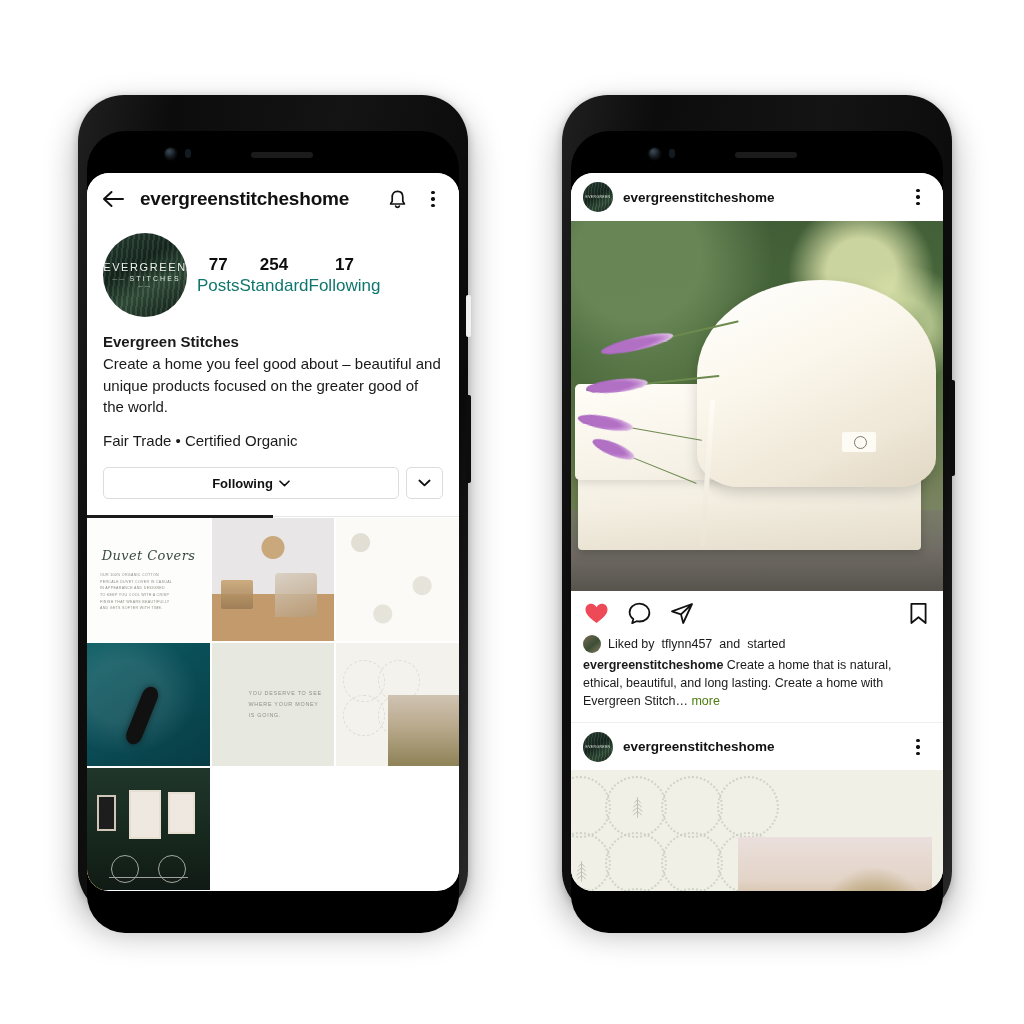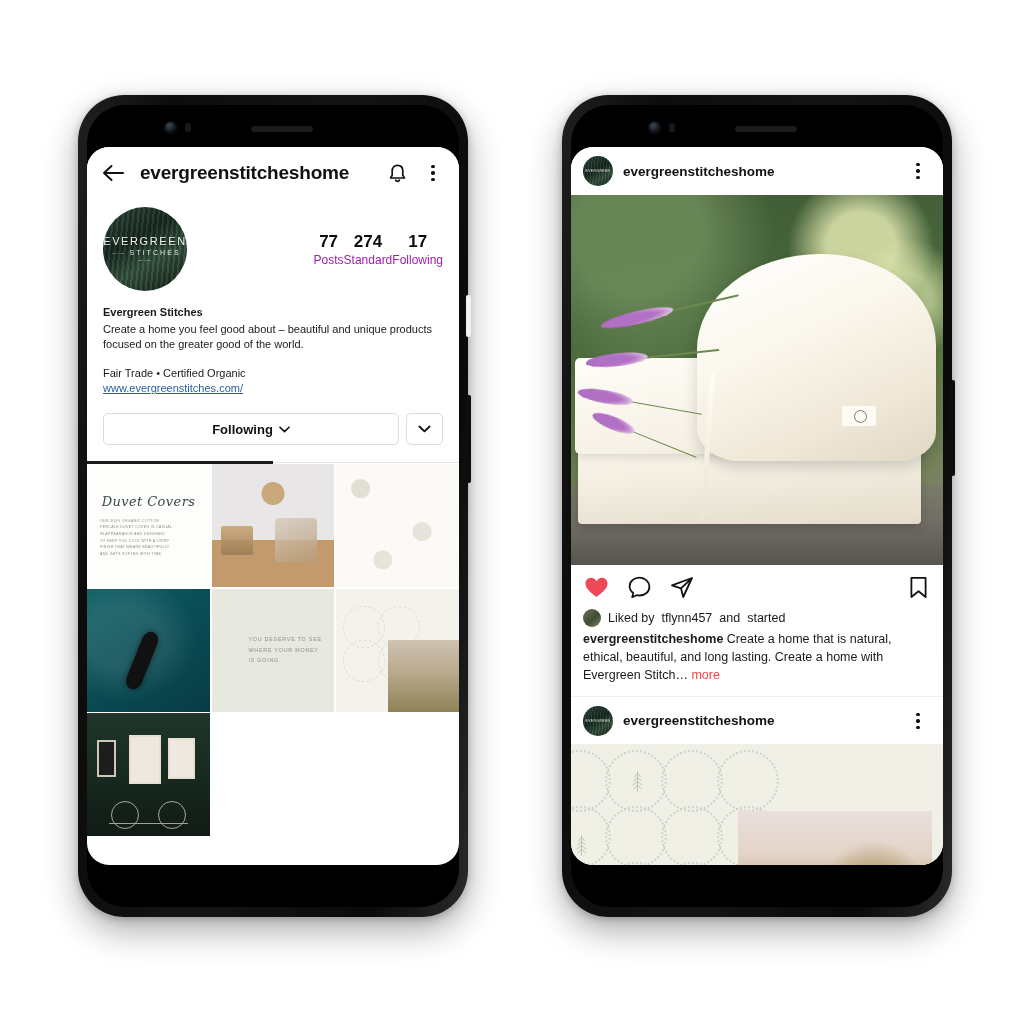--- a/index.html
+++ b/index.html
@@ -21,20 +21,21 @@
   }
   .phone.left  { left: 78px;  top: 95px; width: 390px; height: 822px; }
   .phone.right { left: 562px; top: 95px; width: 390px; height: 822px; }
 
   .phone-inner {
     position: relative;
     width: 100%; height: 100%;
     background: #000;
     border-radius: 38px;
     overflow: hidden;
+    margin-top: 26px;
   }
   .notch-cam {
     position: absolute; top: 17px; left: 50%;
     width: 11px; height: 11px; margin-left: -108px;
     border-radius: 50%;
     background: radial-gradient(circle at 38% 32%, #3c4a55 0%, #10161b 62%, #05080a 100%);
     box-shadow: 0 0 0 1.5px #0a0a0a;
   }
   .notch-sensor {
     position: absolute; top: 18px; left: 50%;
@@ -83,26 +84,26 @@
   .avatar-lg .brand {
     position: absolute; left: 0; right: 0; top: 50%;
     transform: translateY(-50%);
     text-align: center; color: #eef3ef;
   }
   .avatar-lg .brand .b1 { font-size: 11px; letter-spacing: 1.6px; display: block; text-shadow: 0 1px 2px rgba(0,0,0,.5); }
   .avatar-lg .brand .b2 { font-size: 7px; letter-spacing: 2.1px; display: block; margin-top: 2px; opacity: .94; }
   .avatar-lg .brand .b2:before,
   .avatar-lg .brand .b2:after { content: "\2014\2014"; opacity: .7; margin: 0 3px; font-size: 5px; vertical-align: middle; }
 
-  .stats { display: flex; flex: 1; justify-content: flex-end; padding-left: 10px; }
+  .stats { display: flex; flex: 1; justify-content: flex-start; padding-left: 10px; }
   .stat { text-align: center; }
   .stat .num { font-size: 17px; font-weight: bold; color: #0d0d0d; line-height: 1.25; }
-  .stat .lbl { font-size: 12px; color: #a21caf; }
-
-  .bio { padding: 14px 16px 0 16px; font-size: 11px; color: #1a1a1a; line-height: 1.42; }
+  .stat .lbl { font-size: 17px; color: #0f766e; }
+
+  .bio { padding: 14px 16px 0 16px; font-size: 15px; color: #1a1a1a; line-height: 1.42; }
   .bio .name { font-weight: bold; display: block; margin-bottom: 1px; }
   .bio .spacer { height: 13px; }
   .bio .link { color: #2a5fa5; display: block; }
   .bio .followed { display: block; }
   .bio .followed b { font-weight: bold; }
 
   .actions { display: flex; gap: 7px; padding: 16px 16px 0 16px; }
   .btn {
     height: 32px; border: 1px solid #dcdcdc; border-radius: 5px;
     display: flex; align-items: center; justify-content: center;
@@ -271,21 +272,21 @@
   .pa-row { display: flex; align-items: center; height: 44px; padding: 0 12px; gap: 17px; background: #fff; }
   .pa-row .spacer { flex: 1; }
   .liked-row { display: flex; align-items: center; gap: 7px; padding: 0 12px 3px 12px; font-size: 12.5px; color: #1a1a1a; }
   .liked-av {
     width: 18px; height: 18px; border-radius: 50%; flex: none;
     background: linear-gradient(140deg,#7b6a55,#3c4f35 55%,#8a7b62);
   }
   .liked-row b { font-weight: normal; }
   .caption { padding: 0 12px 12px 12px; font-size: 12.5px; line-height: 1.45; color: #1a1a1a; }
   .caption .u { font-weight: bold; }
-  .caption .more { color: #ef4444; }
+  .caption .more { color: #4d7c0f; }
 
   .post2-body { position: relative; width: 100%; height: 175px; background: #f1f0e7; overflow: hidden; }
   .wreath { position: absolute; width: 62px; height: 62px; border: 2px dotted #ccd0c4; border-radius: 50%; opacity: .9; }
   .post2-photo {
     position: absolute; right: 3%; bottom: 0; width: 52%; height: 62%;
     background:
       radial-gradient(circle at 70% 78%, rgba(181,160,112,.85) 0 16%, rgba(181,160,112,0) 34%),
       linear-gradient(180deg,#eadfdc 0%,#e3d4c8 40%,#c6b08a 72%,#a99471 100%);
   }
 </style>
@@ -332,36 +333,35 @@
               <span class="b1">EVERGREEN</span>
               <span class="b2">STITCHES</span>
             </div>
           </div>
           <div class="stats">
             <div class="stat">
               <div class="num">77</div>
               <div class="lbl">Posts</div>
             </div>
             <div class="stat">
-              <div class="num">274</div>
+              <div class="num">254</div>
               <div class="lbl">Standard</div>
             </div>
             <div class="stat">
               <div class="num">17</div>
               <div class="lbl">Following</div>
             </div>
           </div>
         </div>
 
         <div class="bio">
           <span class="name">Evergreen Stitches</span>
           <span>Create a home you feel good about – beautiful and unique products focused on the greater good of the world.</span>
           <div class="spacer"></div>
           <span>Fair Trade • Certified Organic</span>
-          <a class="link" href="#">www.evergreenstitches.com/</a>
         </div>
 
         <div class="actions">
           <div class="btn flex">
             <span>Following</span>
             <svg width="11" height="7" viewBox="0 0 11 7">
               <path d="M1 1.2 L5.5 5.6 L10 1.2" fill="none" stroke="#111" stroke-width="1.6" stroke-linecap="round" stroke-linejoin="round"></path>
             </svg>
           </div>
           <div class="btn sq">

